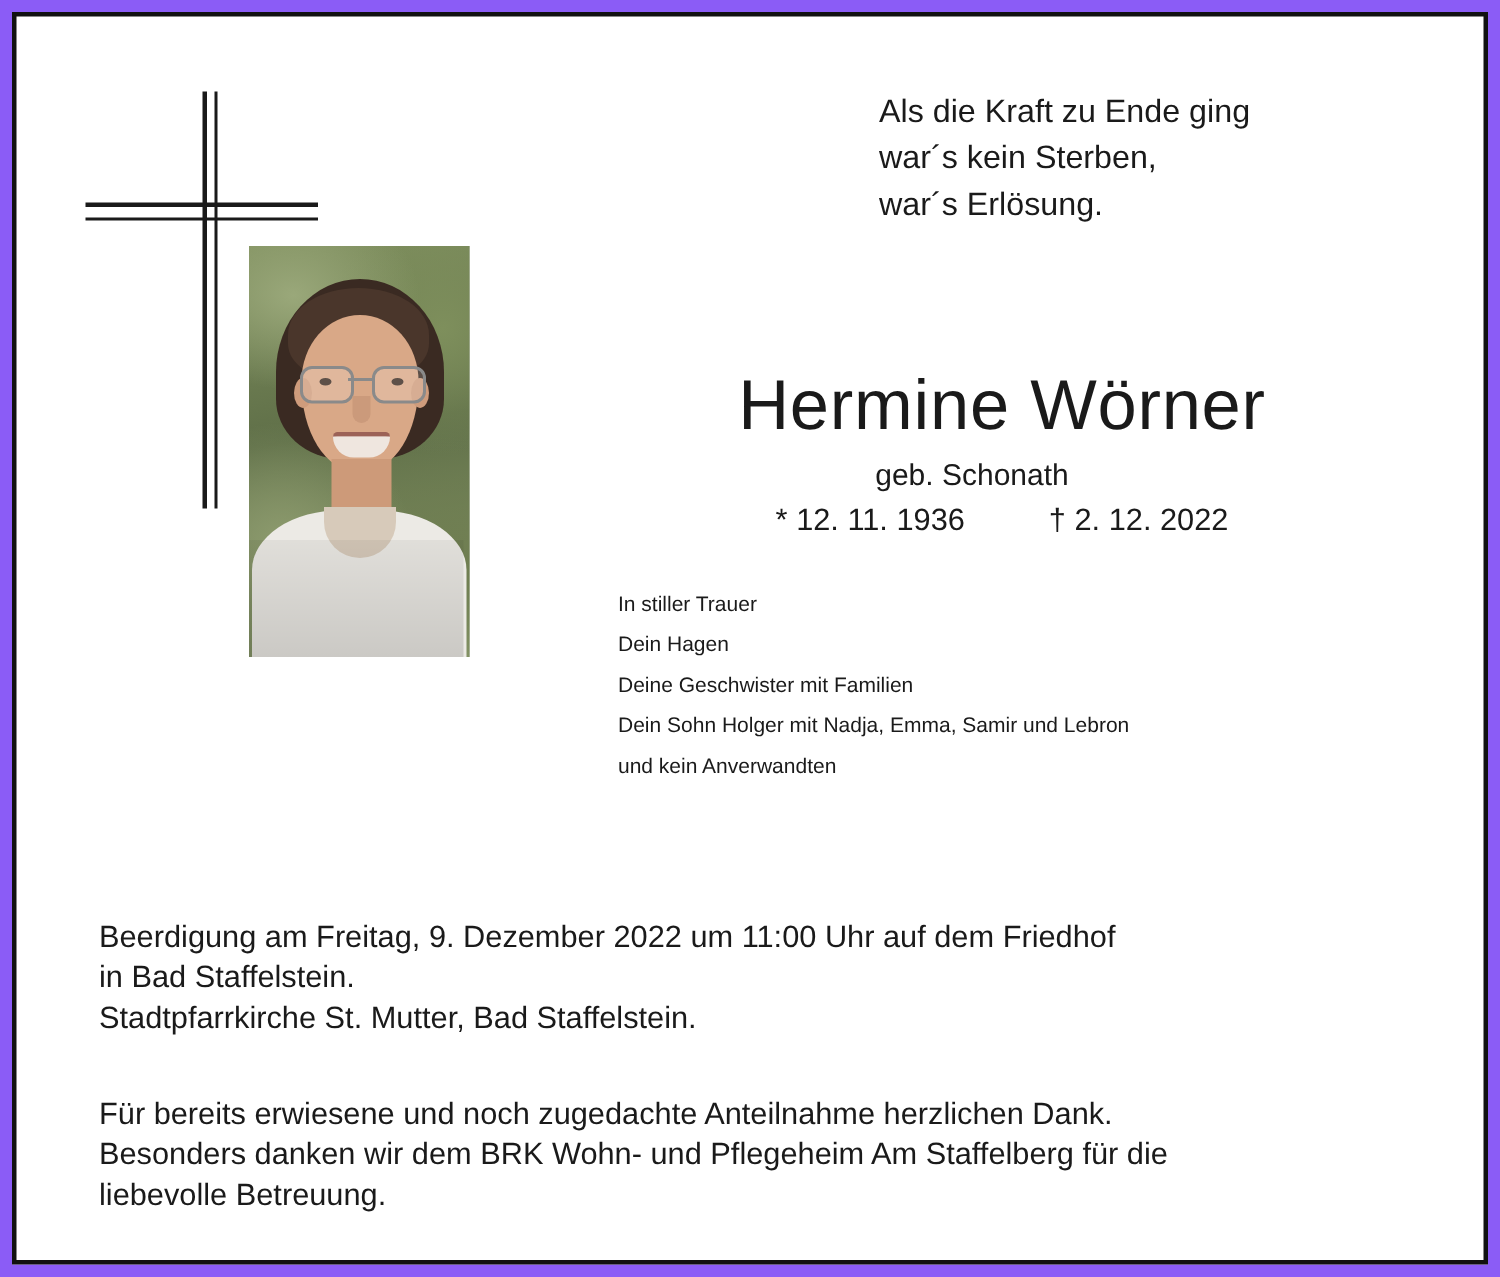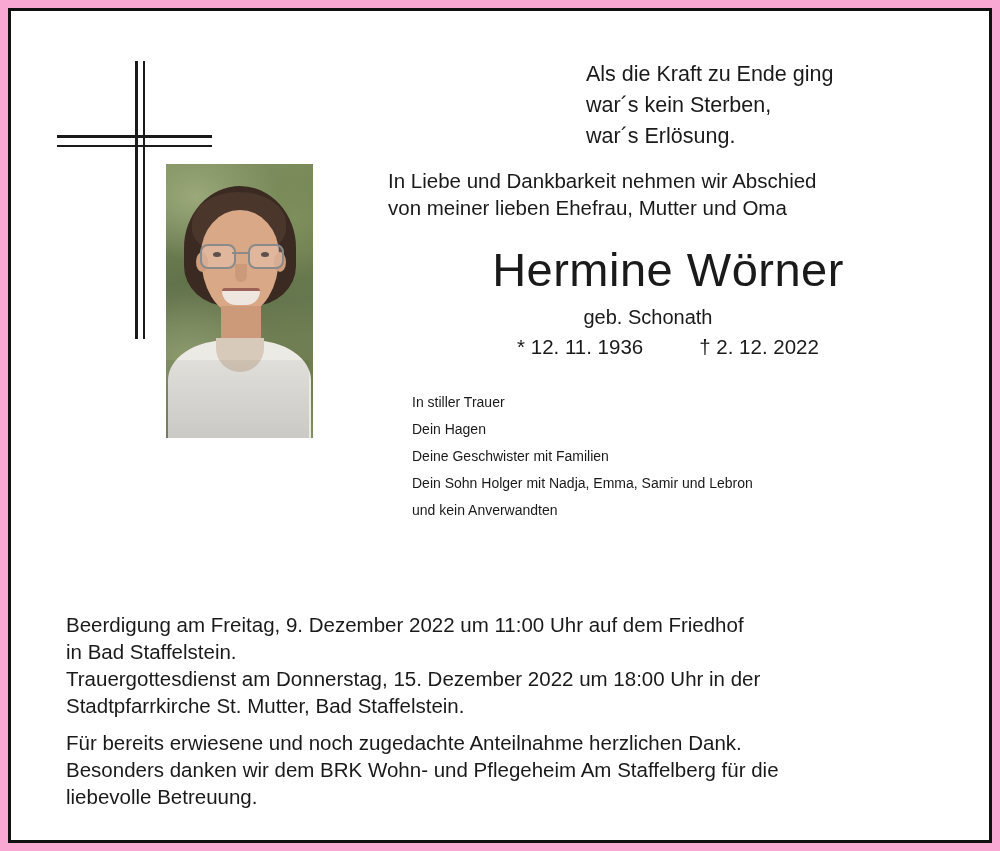--- a/index.html
+++ b/index.html
@@ -9,21 +9,21 @@
   }
   body {
     font-family: "Liberation Sans", sans-serif;
     color: #1a1a1a;
   }
   .page {
     position: relative;
     width: 1000px;
     height: 851px;
     box-sizing: border-box;
-    background: #f9a8d4;
+    background: #8b5cf6;
     padding: 8px;
     overflow: hidden;
   }
   .frame {
     position: relative;
     width: 100%;
     height: 100%;
     box-sizing: border-box;
     border: 3px solid #111111;
     background: #ffffff;
@@ -341,45 +341,40 @@
           <div class="shoulder-sh"></div>
         </div>
       </div>
 
       <div class="txt verse">
         <div>Als die Kraft zu Ende ging</div>
         <div>war´s kein Sterben,</div>
         <div>war´s Erlösung.</div>
       </div>
 
-      <div class="txt intro">
-        <div>In Liebe und Dankbarkeit nehmen wir Abschied</div>
-        <div>von meiner lieben Ehefrau, Mutter und Oma</div>
-      </div>
 
       <div class="txt name">Hermine Wörner</div>
       <div class="txt birthname">geb. Schonath</div>
 
       <div class="txt dates">
         <span>* 12. 11. 1936</span><span class="sep"></span><span>† 2. 12. 2022</span>
       </div>
 
       <div class="txt mourners">
         <div>In stiller Trauer</div>
         <div>Dein Hagen</div>
         <div>Deine Geschwister mit Familien</div>
         <div>Dein Sohn Holger mit Nadja, Emma, Samir und Lebron</div>
         <div>und kein Anverwandten</div>
       </div>
 
 
       <div class="txt services">
         <div>Beerdigung am Freitag, 9. Dezember 2022 um 11:00 Uhr auf dem Friedhof</div>
         <div>in Bad Staffelstein.</div>
-        <div>Trauergottesdienst am Donnerstag, 15. Dezember 2022 um 18:00 Uhr in der</div>
         <div>Stadtpfarrkirche St. Mutter, Bad Staffelstein.</div>
       </div>
 
       <div class="txt thanks">
         <div>Für bereits erwiesene und noch zugedachte Anteilnahme herzlichen Dank.</div>
         <div>Besonders danken wir dem BRK Wohn- und Pflegeheim Am Staffelberg für die</div>
         <div>liebevolle Betreuung.</div>
       </div>
 
     </div>

